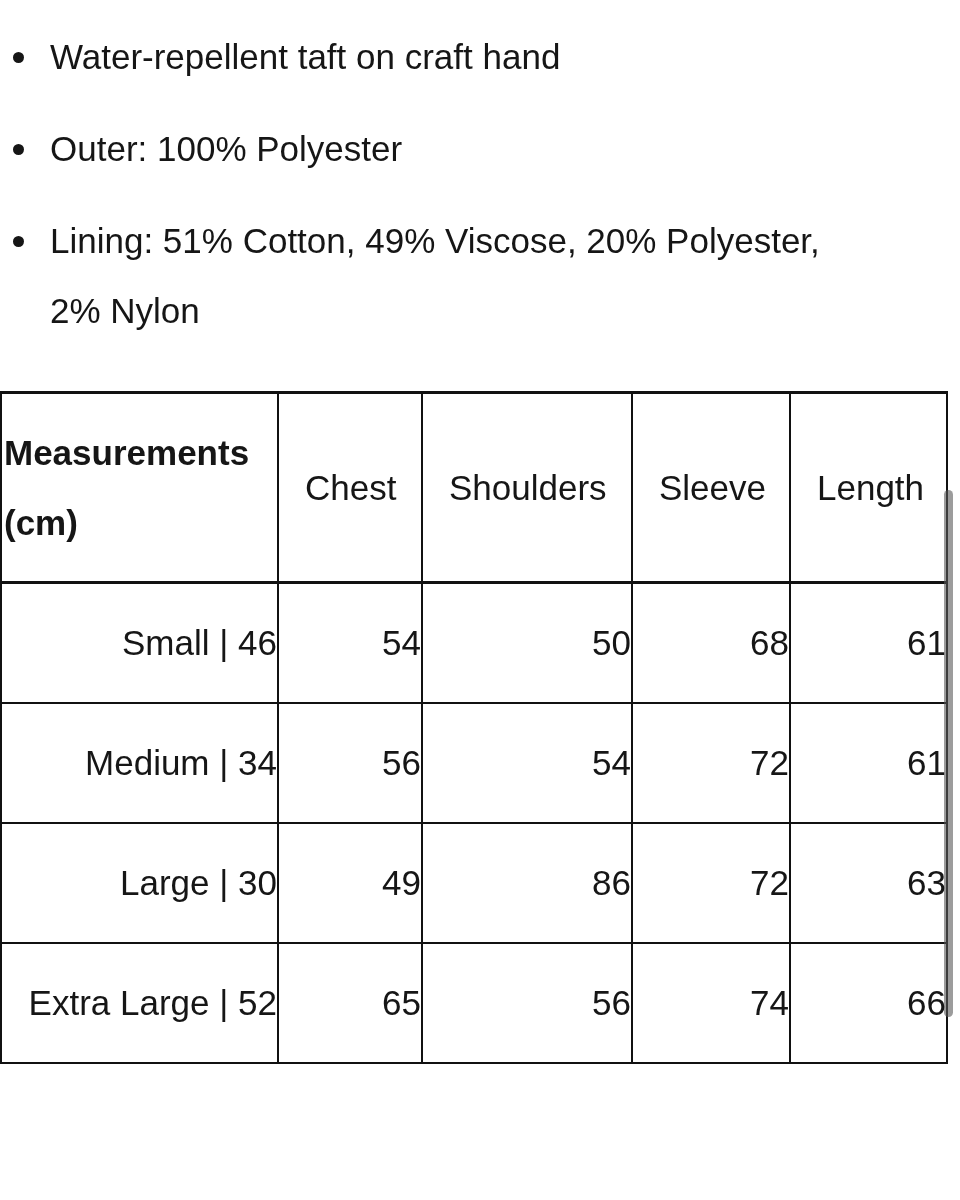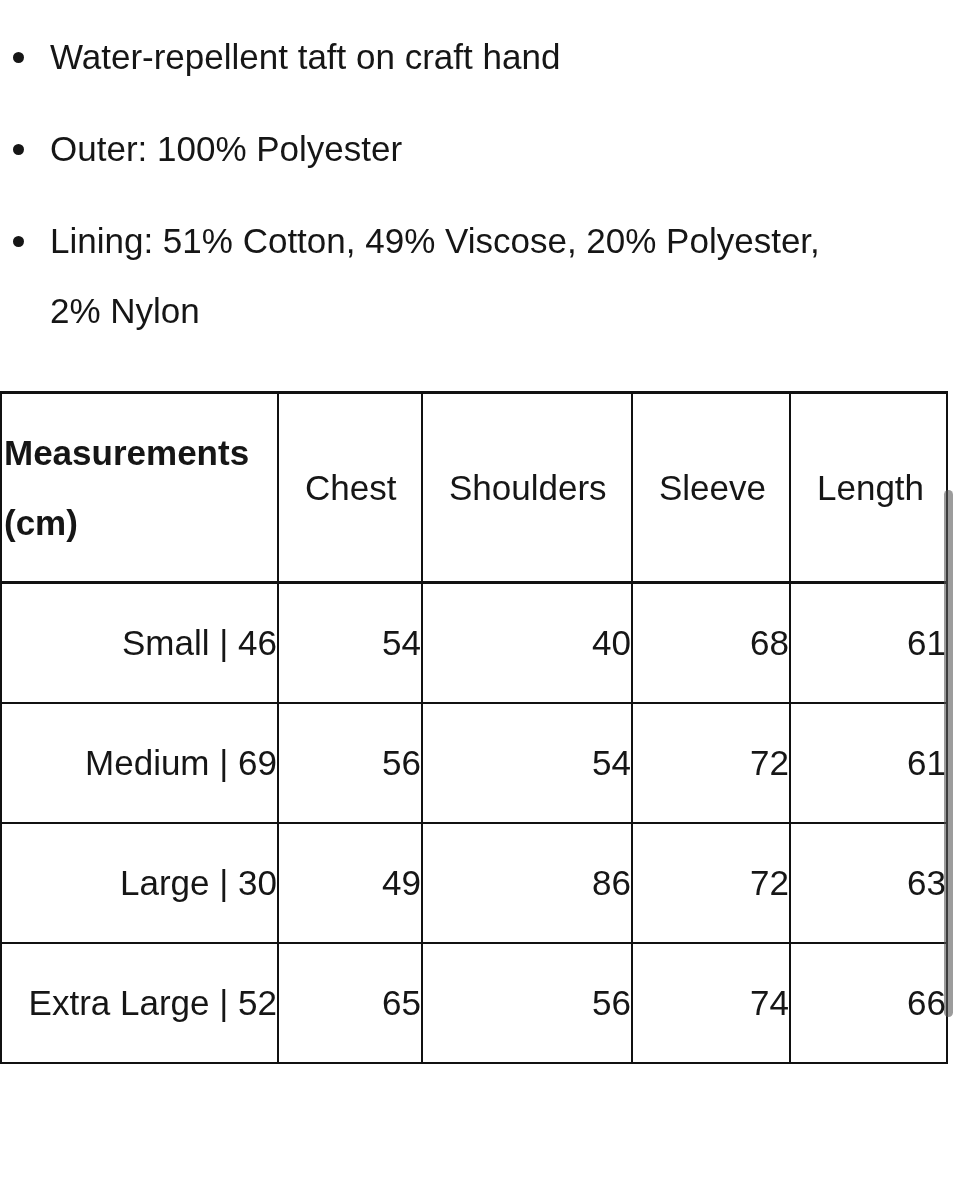--- a/index.html
+++ b/index.html
@@ -112,26 +112,26 @@
         <th>Chest</th>
         <th>Shoulders</th>
         <th>Sleeve</th>
         <th>Length</th>
       </tr>
     </thead>
     <tbody>
       <tr>
         <td class="c1">Small | 46</td>
         <td>54</td>
-        <td>40</td>
+        <td>50</td>
         <td>68</td>
         <td>61</td>
       </tr>
       <tr>
-        <td class="c1">Medium | 69</td>
+        <td class="c1">Medium | 34</td>
         <td>56</td>
         <td>54</td>
         <td>72</td>
         <td>61</td>
       </tr>
       <tr>
         <td class="c1">Large | 30</td>
         <td>49</td>
         <td>86</td>
         <td>72</td>

